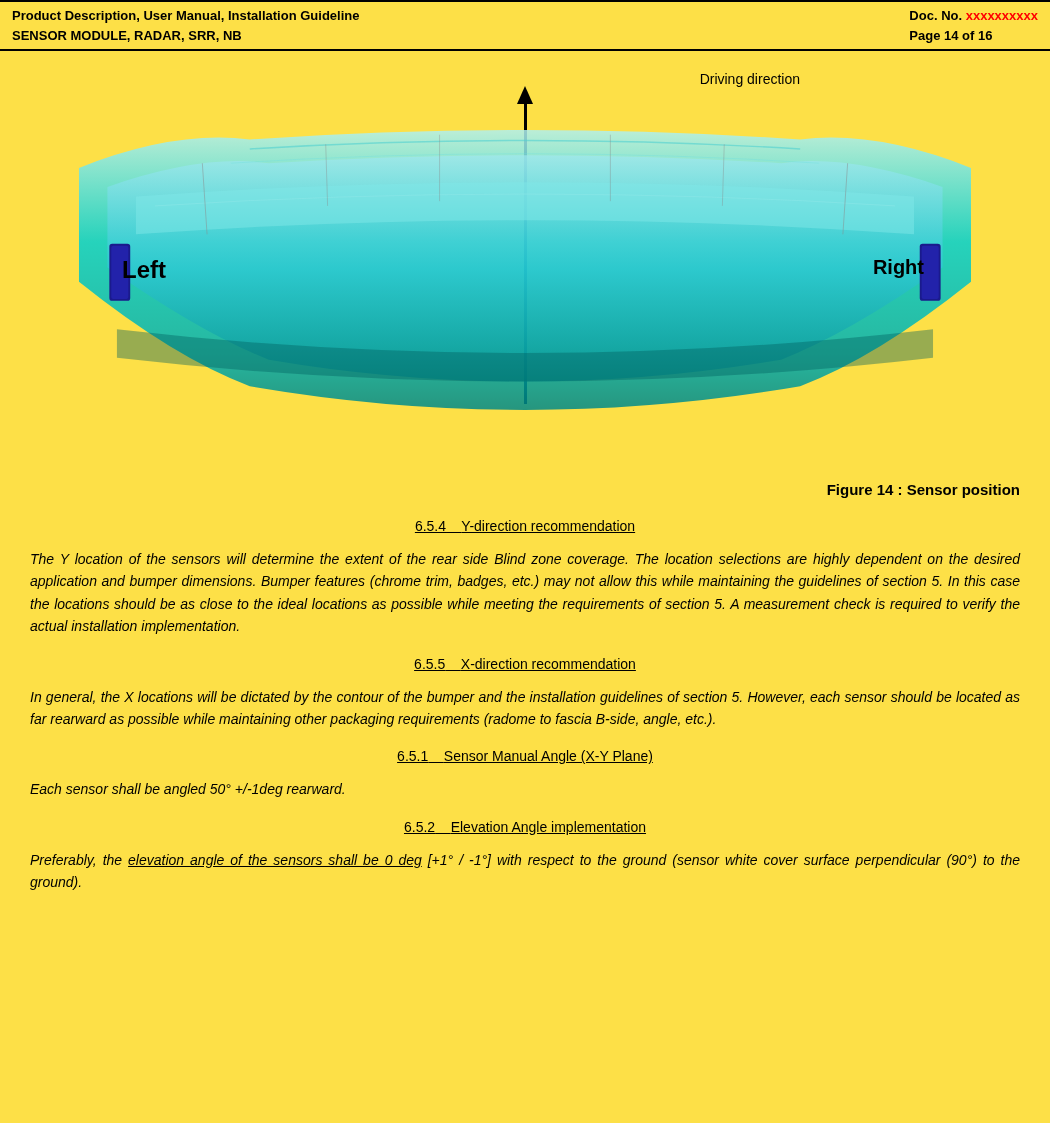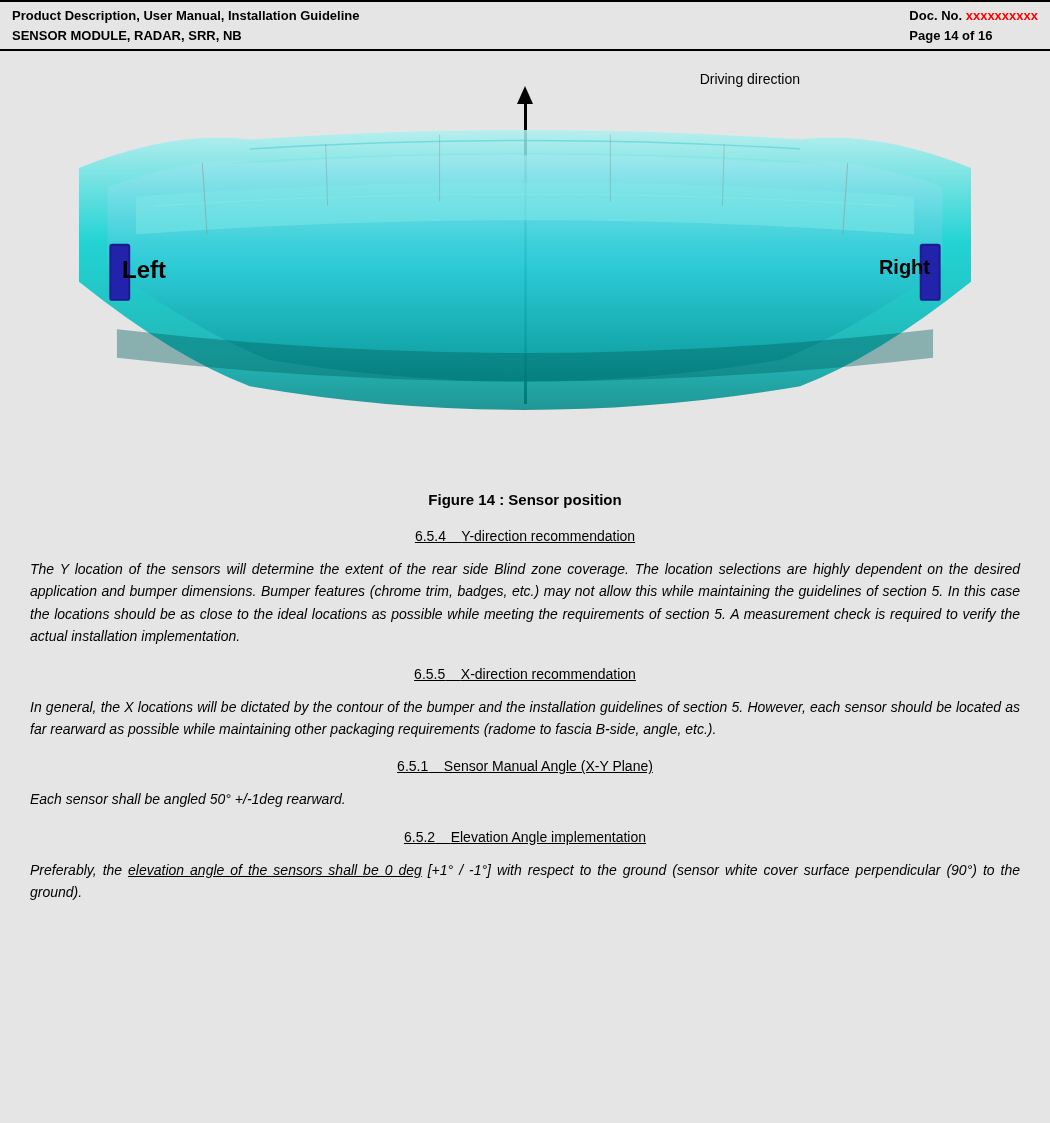--- a/index.html
+++ b/index.html
@@ -7,21 +7,21 @@
       font-family: Arial, sans-serif;
       font-size: 14px;
       background: #fff;
       color: #000;
       width: 1050px;
     }
     .page-container {
       width: 1050px;
       min-height: 1123px;
       padding: 0;
-      background: #e5e5e5;
+      background: #fde047;
     }
     .header {
       display: flex;
       justify-content: space-between;
       border-top: 2px solid #000;
       border-bottom: 2px solid #000;
       padding: 4px 12px;
       margin-bottom: 0;
     }
     .header-left {
@@ -94,29 +94,29 @@
     .left-label {
       position: absolute;
       top: 195px;
       left: 92px;
       font-size: 24px;
       font-weight: bold;
     }
     .right-label {
       position: absolute;
       top: 195px;
-      right: 90px;
+      right: 96px;
       font-size: 20px;
       font-weight: bold;
     }
     .figure-caption {
-      text-align: center;
+      text-align: right;
       font-weight: bold;
       font-size: 15px;
-      margin: 10px 0 20px 0;
+      margin: 0 0 20px 0;
     }
     .section-heading {
       text-align: center;
       text-decoration: underline;
       font-size: 14px;
       margin: 18px 0 14px 0;
     }
     .section-heading-num {
       font-weight: normal;
     }

